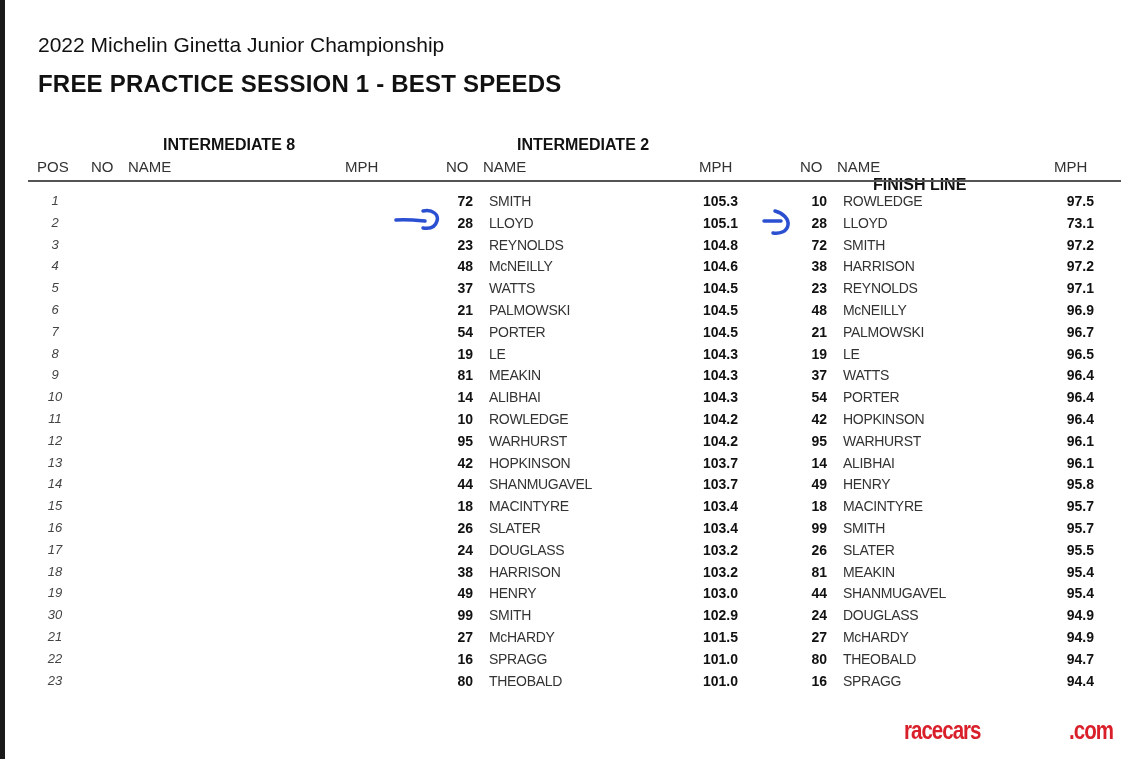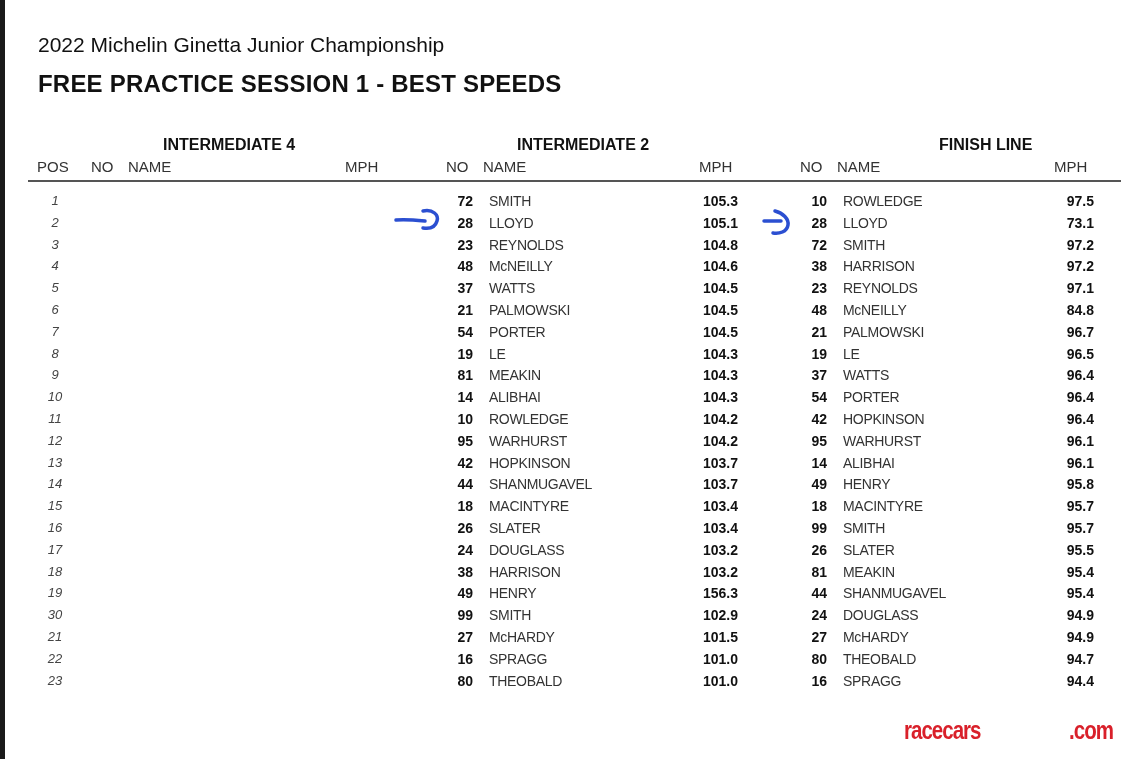--- a/index.html
+++ b/index.html
@@ -37,23 +37,23 @@
   .logo-right { left: 1069px; }
 </style>
 </head>
 <body>
 
 <div class="left-edge"></div>
 
 <div class="title-1">2022 Michelin Ginetta Junior Championship</div>
 <div class="title-2">FREE PRACTICE SESSION 1 - BEST SPEEDS</div>
 
-<div class="section-title" style="left:163px;">INTERMEDIATE 4</div>
+<div class="section-title" style="left:163px;">INTERMEDIATE 8</div>
 <div class="section-title" style="left:517px;">INTERMEDIATE 2</div>
-<div class="section-title" style="left:939px;">FINISH LINE</div>
+<div class="section-title" style="left:873px;margin-top:40px;">FINISH LINE</div>
 
 <div class="col-head" style="left:37px;">POS</div>
 <div class="col-head" style="left:91px;">NO</div>
 <div class="col-head" style="left:128px;">NAME</div>
 <div class="col-head" style="left:345px;">MPH</div>
 
 <div class="col-head" style="left:446px;">NO</div>
 <div class="col-head" style="left:483px;">NAME</div>
 <div class="col-head" style="left:699px;">MPH</div>
 
@@ -109,21 +109,21 @@
       <span class="cell nm fl-nm">REYNOLDS</span>
       <span class="cell mph fl-mph">97.1</span>
     </div>
     <div class="row" style="top: 301px;">
       <span class="cell pos">6</span>
       <span class="cell no i2-no">21</span>
       <span class="cell nm i2-nm">PALMOWSKI</span>
       <span class="cell mph i2-mph">104.5</span>
       <span class="cell no fl-no">48</span>
       <span class="cell nm fl-nm">McNEILLY</span>
-      <span class="cell mph fl-mph">84.8</span>
+      <span class="cell mph fl-mph">96.9</span>
     </div>
     <div class="row" style="top: 322.8px;">
       <span class="cell pos">7</span>
       <span class="cell no i2-no">54</span>
       <span class="cell nm i2-nm">PORTER</span>
       <span class="cell mph i2-mph">104.5</span>
       <span class="cell no fl-no">21</span>
       <span class="cell nm fl-nm">PALMOWSKI</span>
       <span class="cell mph fl-mph">96.7</span>
     </div>
@@ -223,21 +223,21 @@
       <span class="cell nm i2-nm">HARRISON</span>
       <span class="cell mph i2-mph">103.2</span>
       <span class="cell no fl-no">81</span>
       <span class="cell nm fl-nm">MEAKIN</span>
       <span class="cell mph fl-mph">95.4</span>
     </div>
     <div class="row" style="top: 584.4px;">
       <span class="cell pos">19</span>
       <span class="cell no i2-no">49</span>
       <span class="cell nm i2-nm">HENRY</span>
-      <span class="cell mph i2-mph">156.3</span>
+      <span class="cell mph i2-mph">103.0</span>
       <span class="cell no fl-no">44</span>
       <span class="cell nm fl-nm">SHANMUGAVEL</span>
       <span class="cell mph fl-mph">95.4</span>
     </div>
     <div class="row" style="top: 606.2px;">
       <span class="cell pos">30</span>
       <span class="cell no i2-no">99</span>
       <span class="cell nm i2-nm">SMITH</span>
       <span class="cell mph i2-mph">102.9</span>
       <span class="cell no fl-no">24</span>

